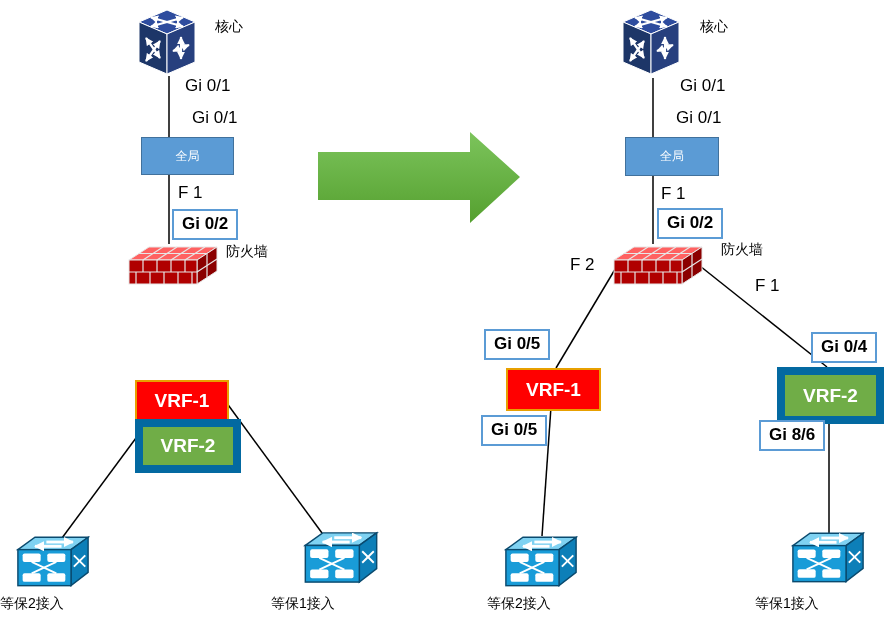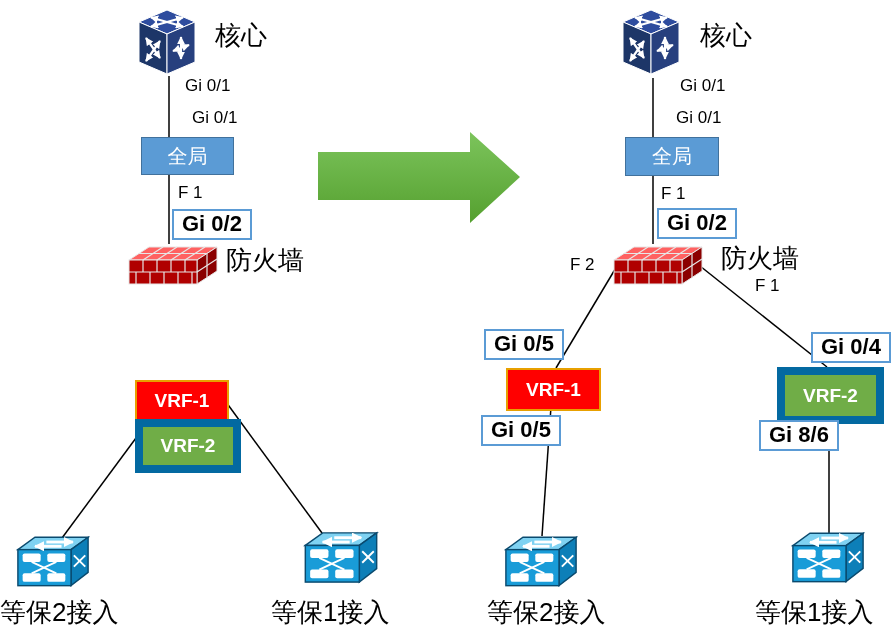--- a/index.html
+++ b/index.html
@@ -1,26 +1,26 @@
 <!DOCTYPE html>
 <html><head>
 <meta charset="utf-8">
 <style>
   html,body{margin:0;padding:0;background:#fff;}
   #canvas{position:relative;width:891px;height:638px;background:#ffffff;overflow:hidden;
           font-family:"Liberation Sans", sans-serif;}
   svg.lines{position:absolute;left:0;top:0;width:891px;height:638px;}
   .icon{position:absolute;}
-  .zh{position:absolute;font-size:26px;color:#000;white-space:nowrap;}
+  .zh{position:absolute;font-size:14px;color:#000;white-space:nowrap;}
   .zh.center{text-align:left;}
   .plabel{position:absolute;font-size:17px;font-weight:normal;color:#000;white-space:nowrap;}
-  .port-box{position:absolute;background:#fff;border:2px solid #5B9BD5;font-size:22px;
+  .port-box{position:absolute;background:#fff;border:2px solid #5B9BD5;font-size:17px;
             font-weight:bold;color:#000;padding:1px 8px 2px 8px;white-space:nowrap;line-height:24px;}
   .global-box{position:absolute;background:#5B9BD5;border:1px solid #41719C;color:#fff;
-              font-size:20px;display:flex;align-items:center;justify-content:center;}
+              font-size:12px;display:flex;align-items:center;justify-content:center;}
   .vrf{position:absolute;color:#fff;font-size:19px;font-weight:bold;display:flex;
        align-items:center;justify-content:center;}
   .vrf1{background:#FF0000;border:2px solid #E8A000;}
   .vrf2{background:#70AD47;border:8px solid #0369a1;}
 </style>
 </head>
 <body>
 
 <svg width="0" height="0" style="position:absolute" aria-hidden="true">
   <defs>

